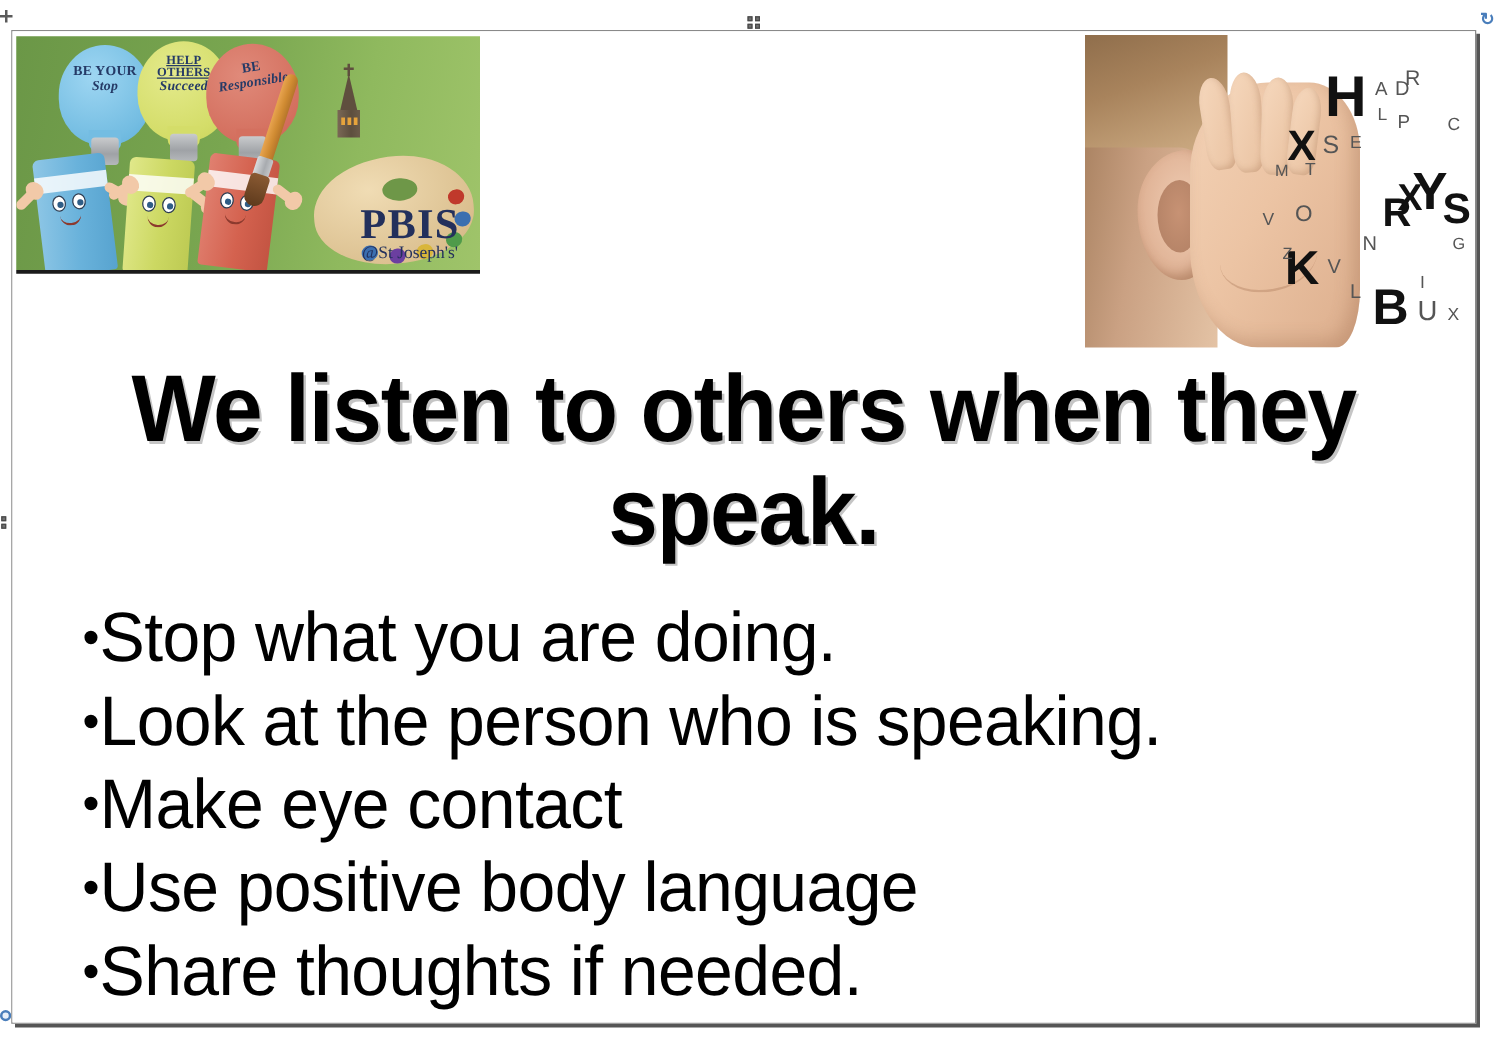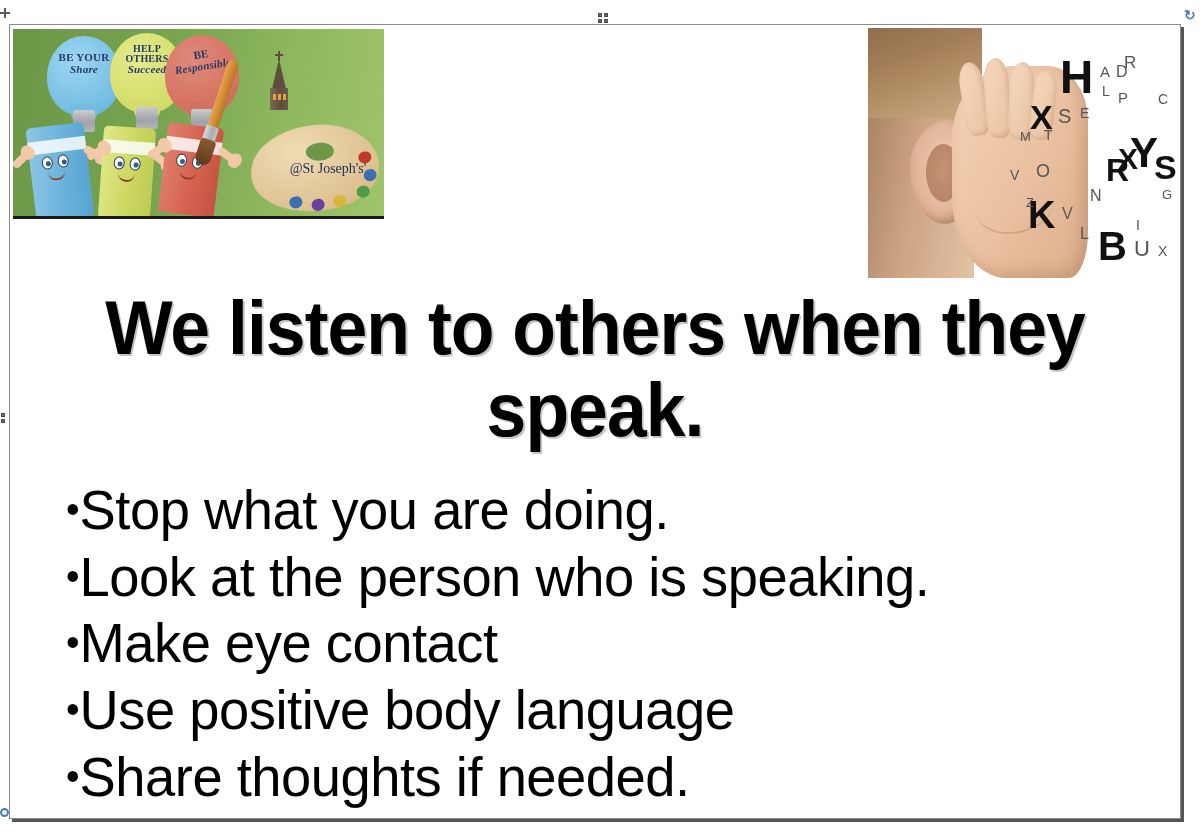--- a/index.html
+++ b/index.html
@@ -153,21 +153,21 @@
   .bulb .label .l1 { display: block; font-size: 11px; }
   .bulb .label .l2 { display: block; font-size: 11px; font-style: italic; }
 
   #bulb-blue  { left: 34px; top: 7px; }
   #bulb-blue  .glass { background: radial-gradient(circle at 38% 32%, #9ed6f2, #74bde2 70%, #5fb0da); }
   #bulb-blue  .glass::after { background: #74bde2; }
   #bulb-green { left: 97px; top: 4px; }
   #bulb-green .glass { background: radial-gradient(circle at 38% 32%, #e4ea8c, #d4dd69 70%, #c7d159); }
   #bulb-green .glass::after { background: #d4dd69; }
   #bulb-green .label { line-height: 1.0; top: 11px; }
-  #bulb-green .label .l1 { font-size: 10px; }
+  #bulb-green .label .l1 { font-size: 10px; text-decoration: underline; }
   #bulb-red   { left: 152px; top: 6px; }
   #bulb-red   .glass { background: radial-gradient(circle at 38% 32%, #e08a7a, #d4705f 70%, #c9614f); }
   #bulb-red   .glass::after { background: #d4705f; }
   #bulb-red   .label { transform: rotate(-9deg); top: 14px; }
 
   
   .tube { position: absolute; border-radius: 5px 5px 3px 3px; }
   #tube-blue {
     left: 18px; top: 96px; width: 58px; height: 94px;
     background: linear-gradient(95deg, #8fc7e6 0%, #69b2db 55%, #57a3cf 100%);
@@ -441,21 +441,21 @@
   <div id="slide-frame">
     <div id="slide-surface">
 
       <div id="pbis-banner">
 
         <div class="bulb" id="bulb-blue">
           <div class="glass"></div>
           <div class="neck"></div>
           <div class="label">
             <span class="l1">BE YOUR</span>
-            <span class="l2">Share</span>
+            <span class="l2">Stop</span>
           </div>
         </div>
 
         <div class="bulb" id="bulb-green">
           <div class="glass"></div>
           <div class="neck"></div>
           <div class="label">
             <span class="l1">HELP</span>
             <span class="l1">OTHERS</span>
             <span class="l2">Succeed</span>
@@ -525,20 +525,21 @@
           <span class="steeple"></span>
           <span class="tower">
             <i class="win"></i>
             <i class="win"></i>
             <i class="win"></i>
           </span>
         </div>
 
 
         <div id="pbis-wordmark">
+          <span class="pw-1">PBIS</span>
           <span class="pw-2">@St Joseph's'</span>
         </div>
       </div>
 
       <div id="listening-image">
         <span class="hair"></span>
         <span class="head-side"></span>
         <span class="ear-outer"></span>
         <span class="ear-inner"></span>
         <span class="hand"></span>

